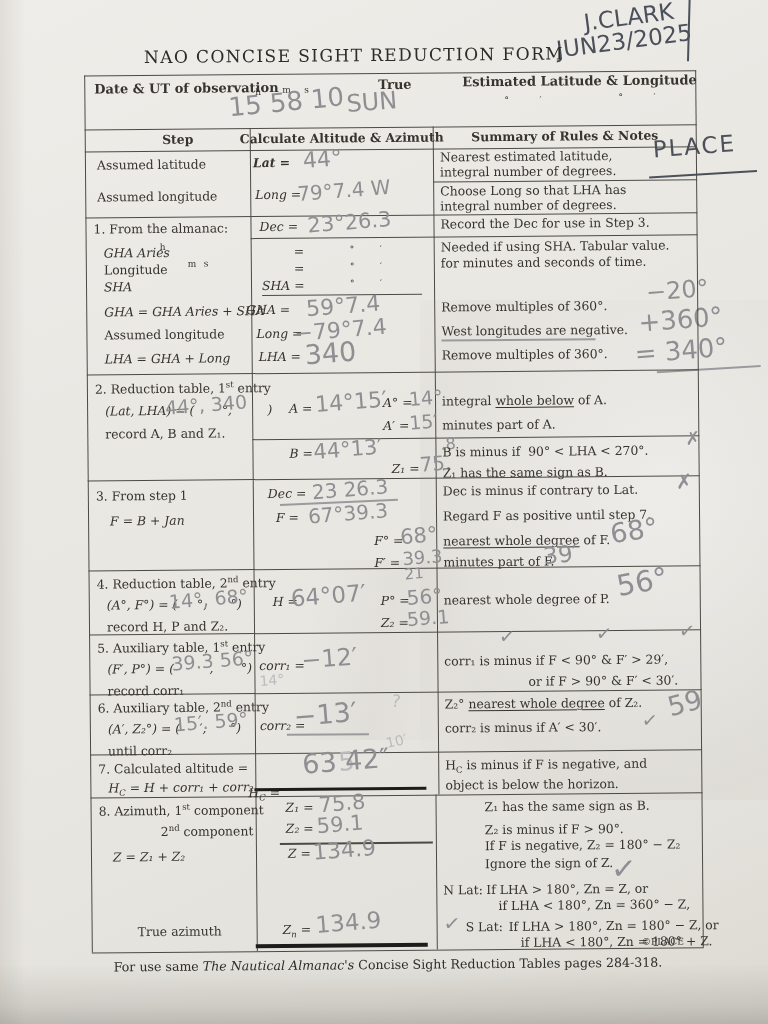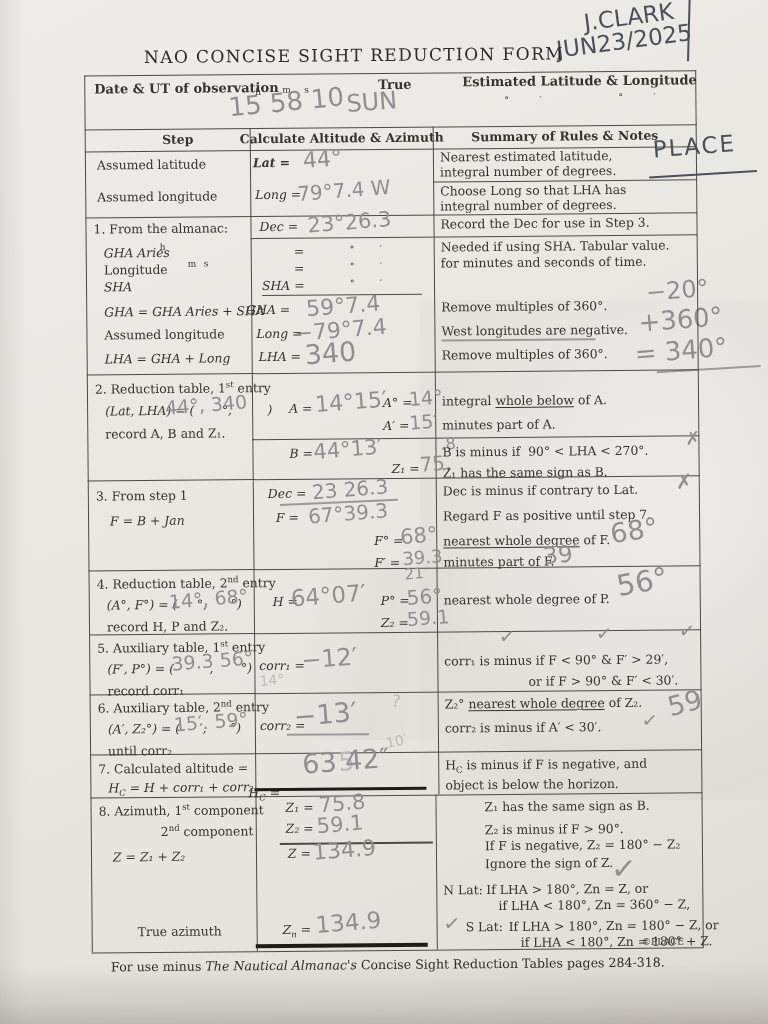--- a/index.html
+++ b/index.html
@@ -260,15 +260,15 @@
   <div class="t" style="left:440px;top:884px;">N Lat:</div>
   <div class="t" style="left:483px;top:884px;">If LHA &gt; 180°, Zn = Z, or</div>
   <div class="t" style="left:495px;top:900px;">if LHA &lt; 180°, Zn = 360° − Z,</div>
   <div class="hw" style="left:608px;top:856px;font-size:30px;transform:rotate(4deg);">✓</div>
   <div class="t" style="left:462px;top:921px;">S Lat:</div>
   <div class="t" style="left:505px;top:921px;">If LHA &gt; 180°, Zn = 180° − Z, or</div>
   <div class="t" style="left:517px;top:937px;">if LHA &lt; 180°, Zn = 180° + Z.</div>
   <div class="hw" style="left:440px;top:914px;font-size:20px;transform:rotate(6deg);">✓</div>
   <div class="t copy" style="left:638px;top:939px;">©PLACE</div>
 
-  <div class="t foot c" style="left:384px;top:958px;"><span>For use minus </span><span class="i">The Nautical Almanac's</span><span> Concise Sight Reduction Tables pages 284-318.</span></div>
+  <div class="t foot c" style="left:384px;top:958px;"><span>For use same </span><span class="i">The Nautical Almanac's</span><span> Concise Sight Reduction Tables pages 284-318.</span></div>
 
 </div>
 
 </body></html>

